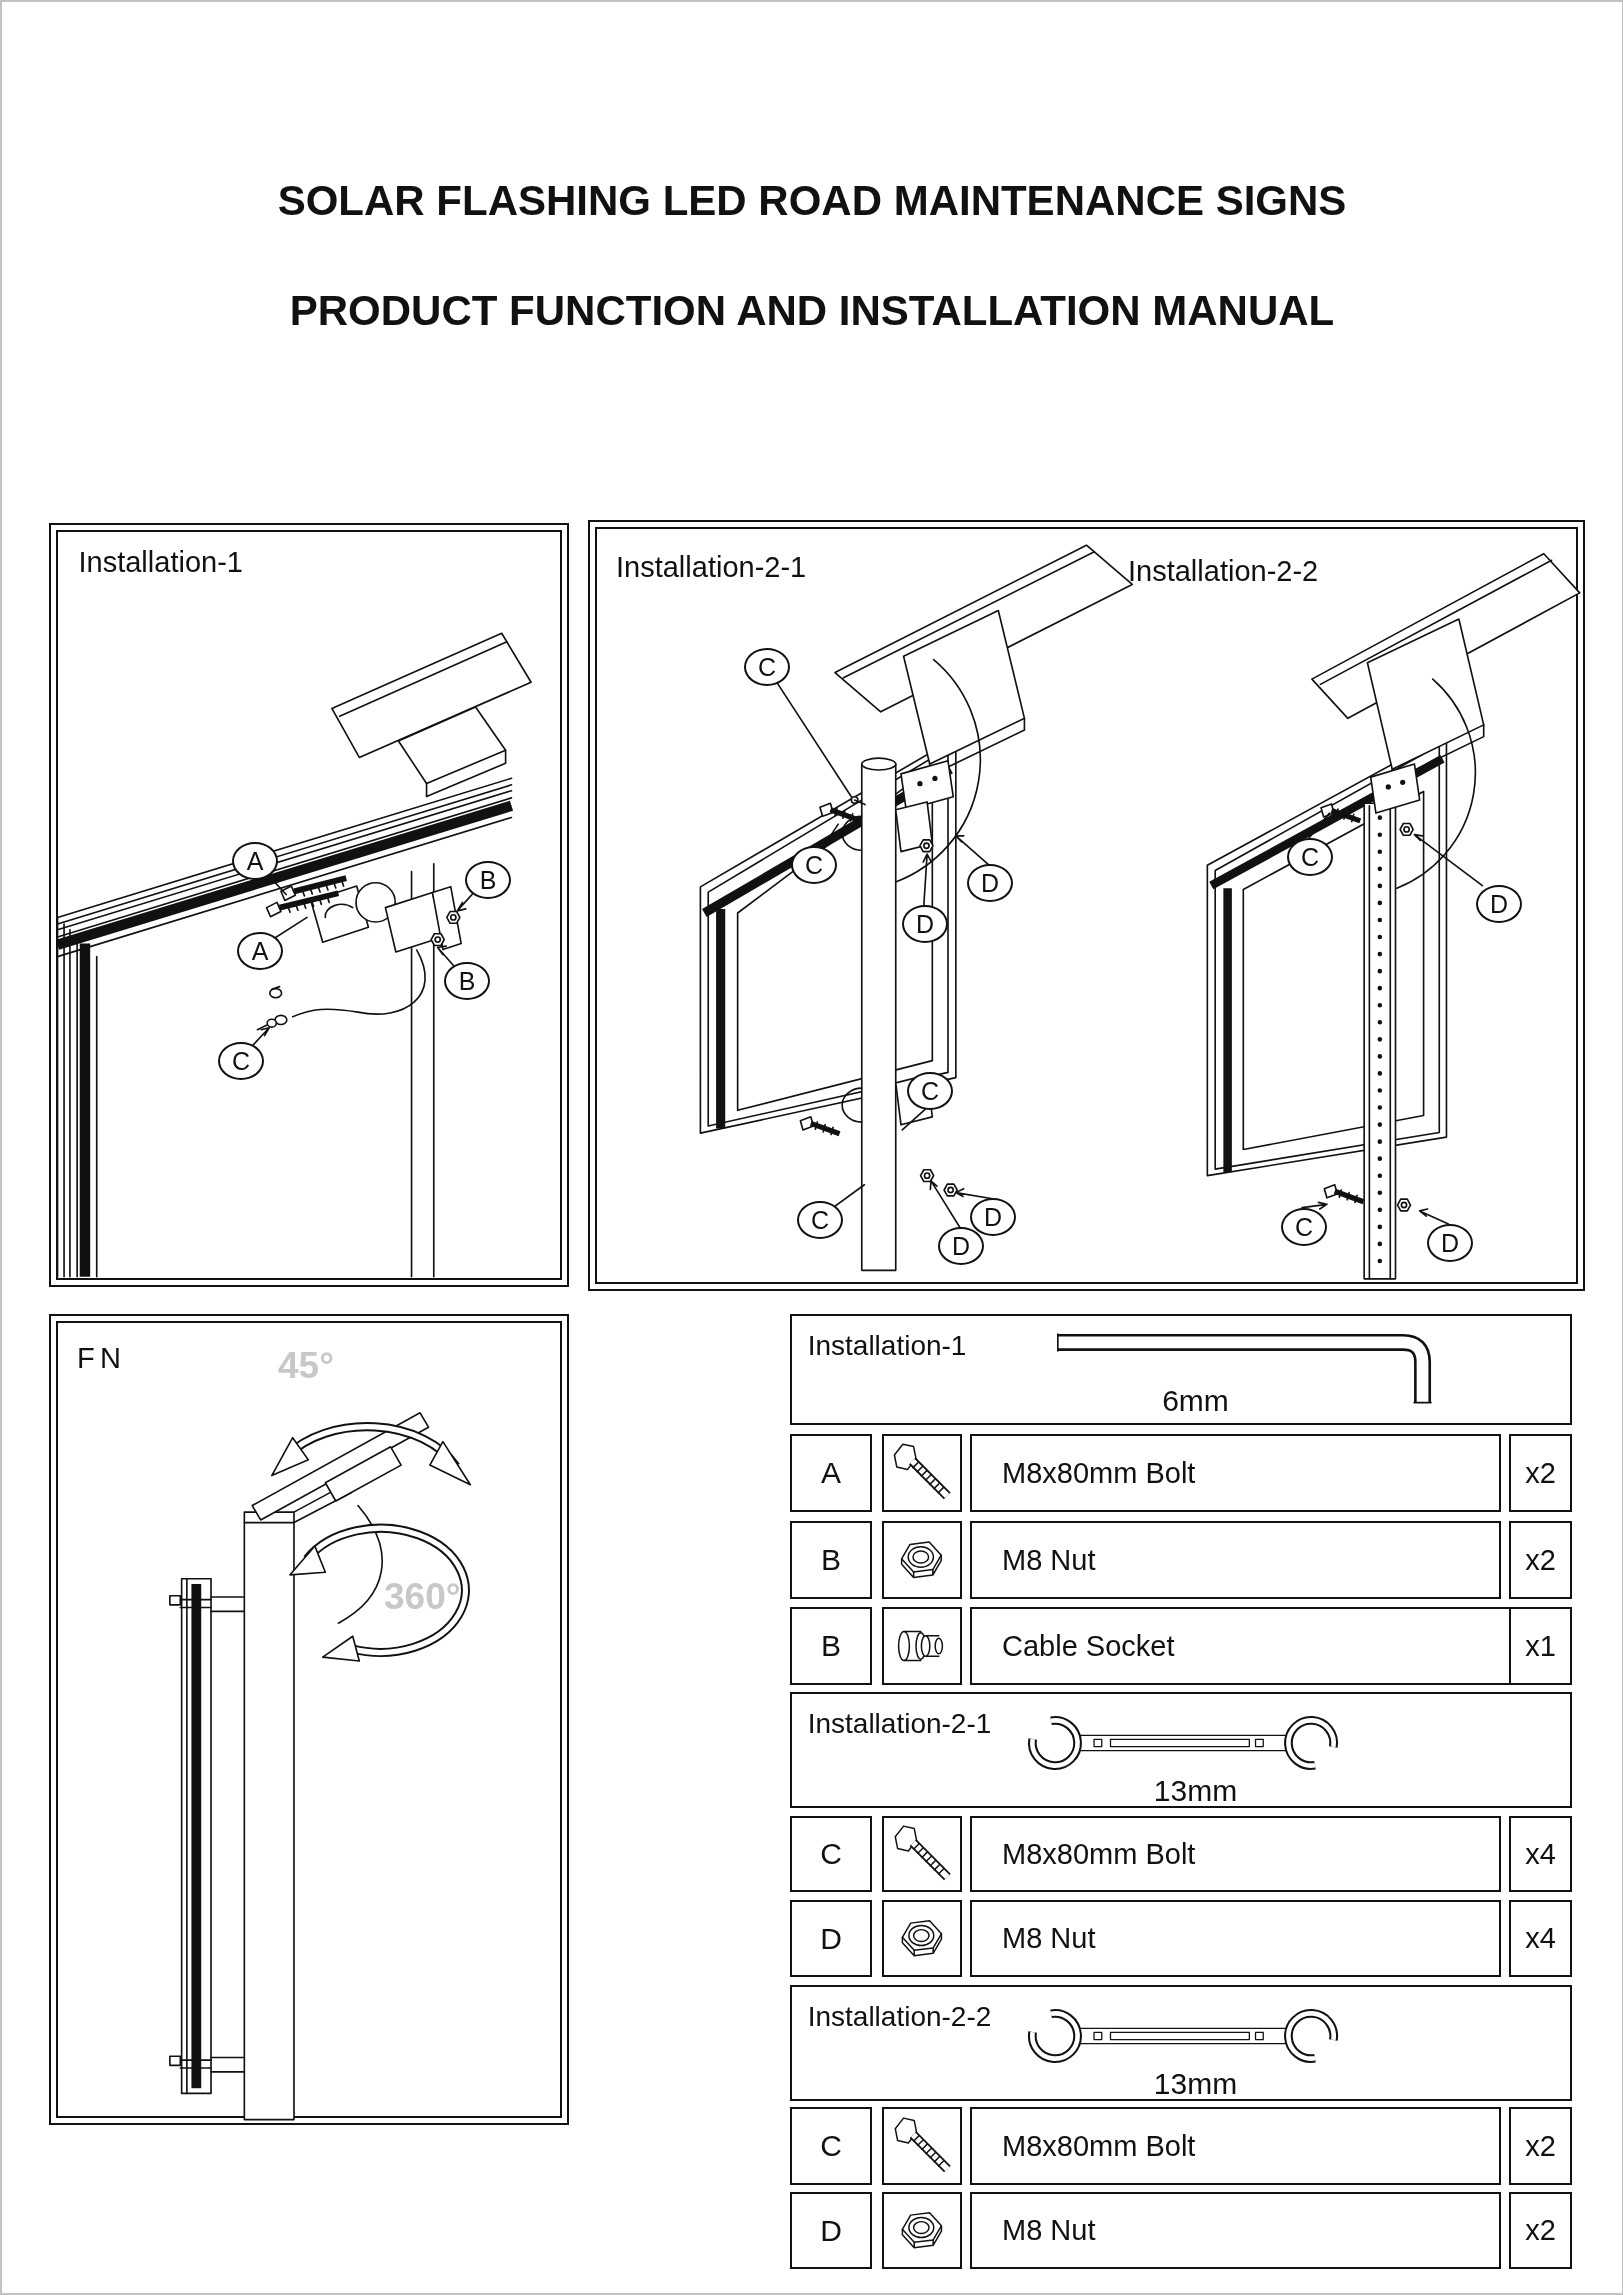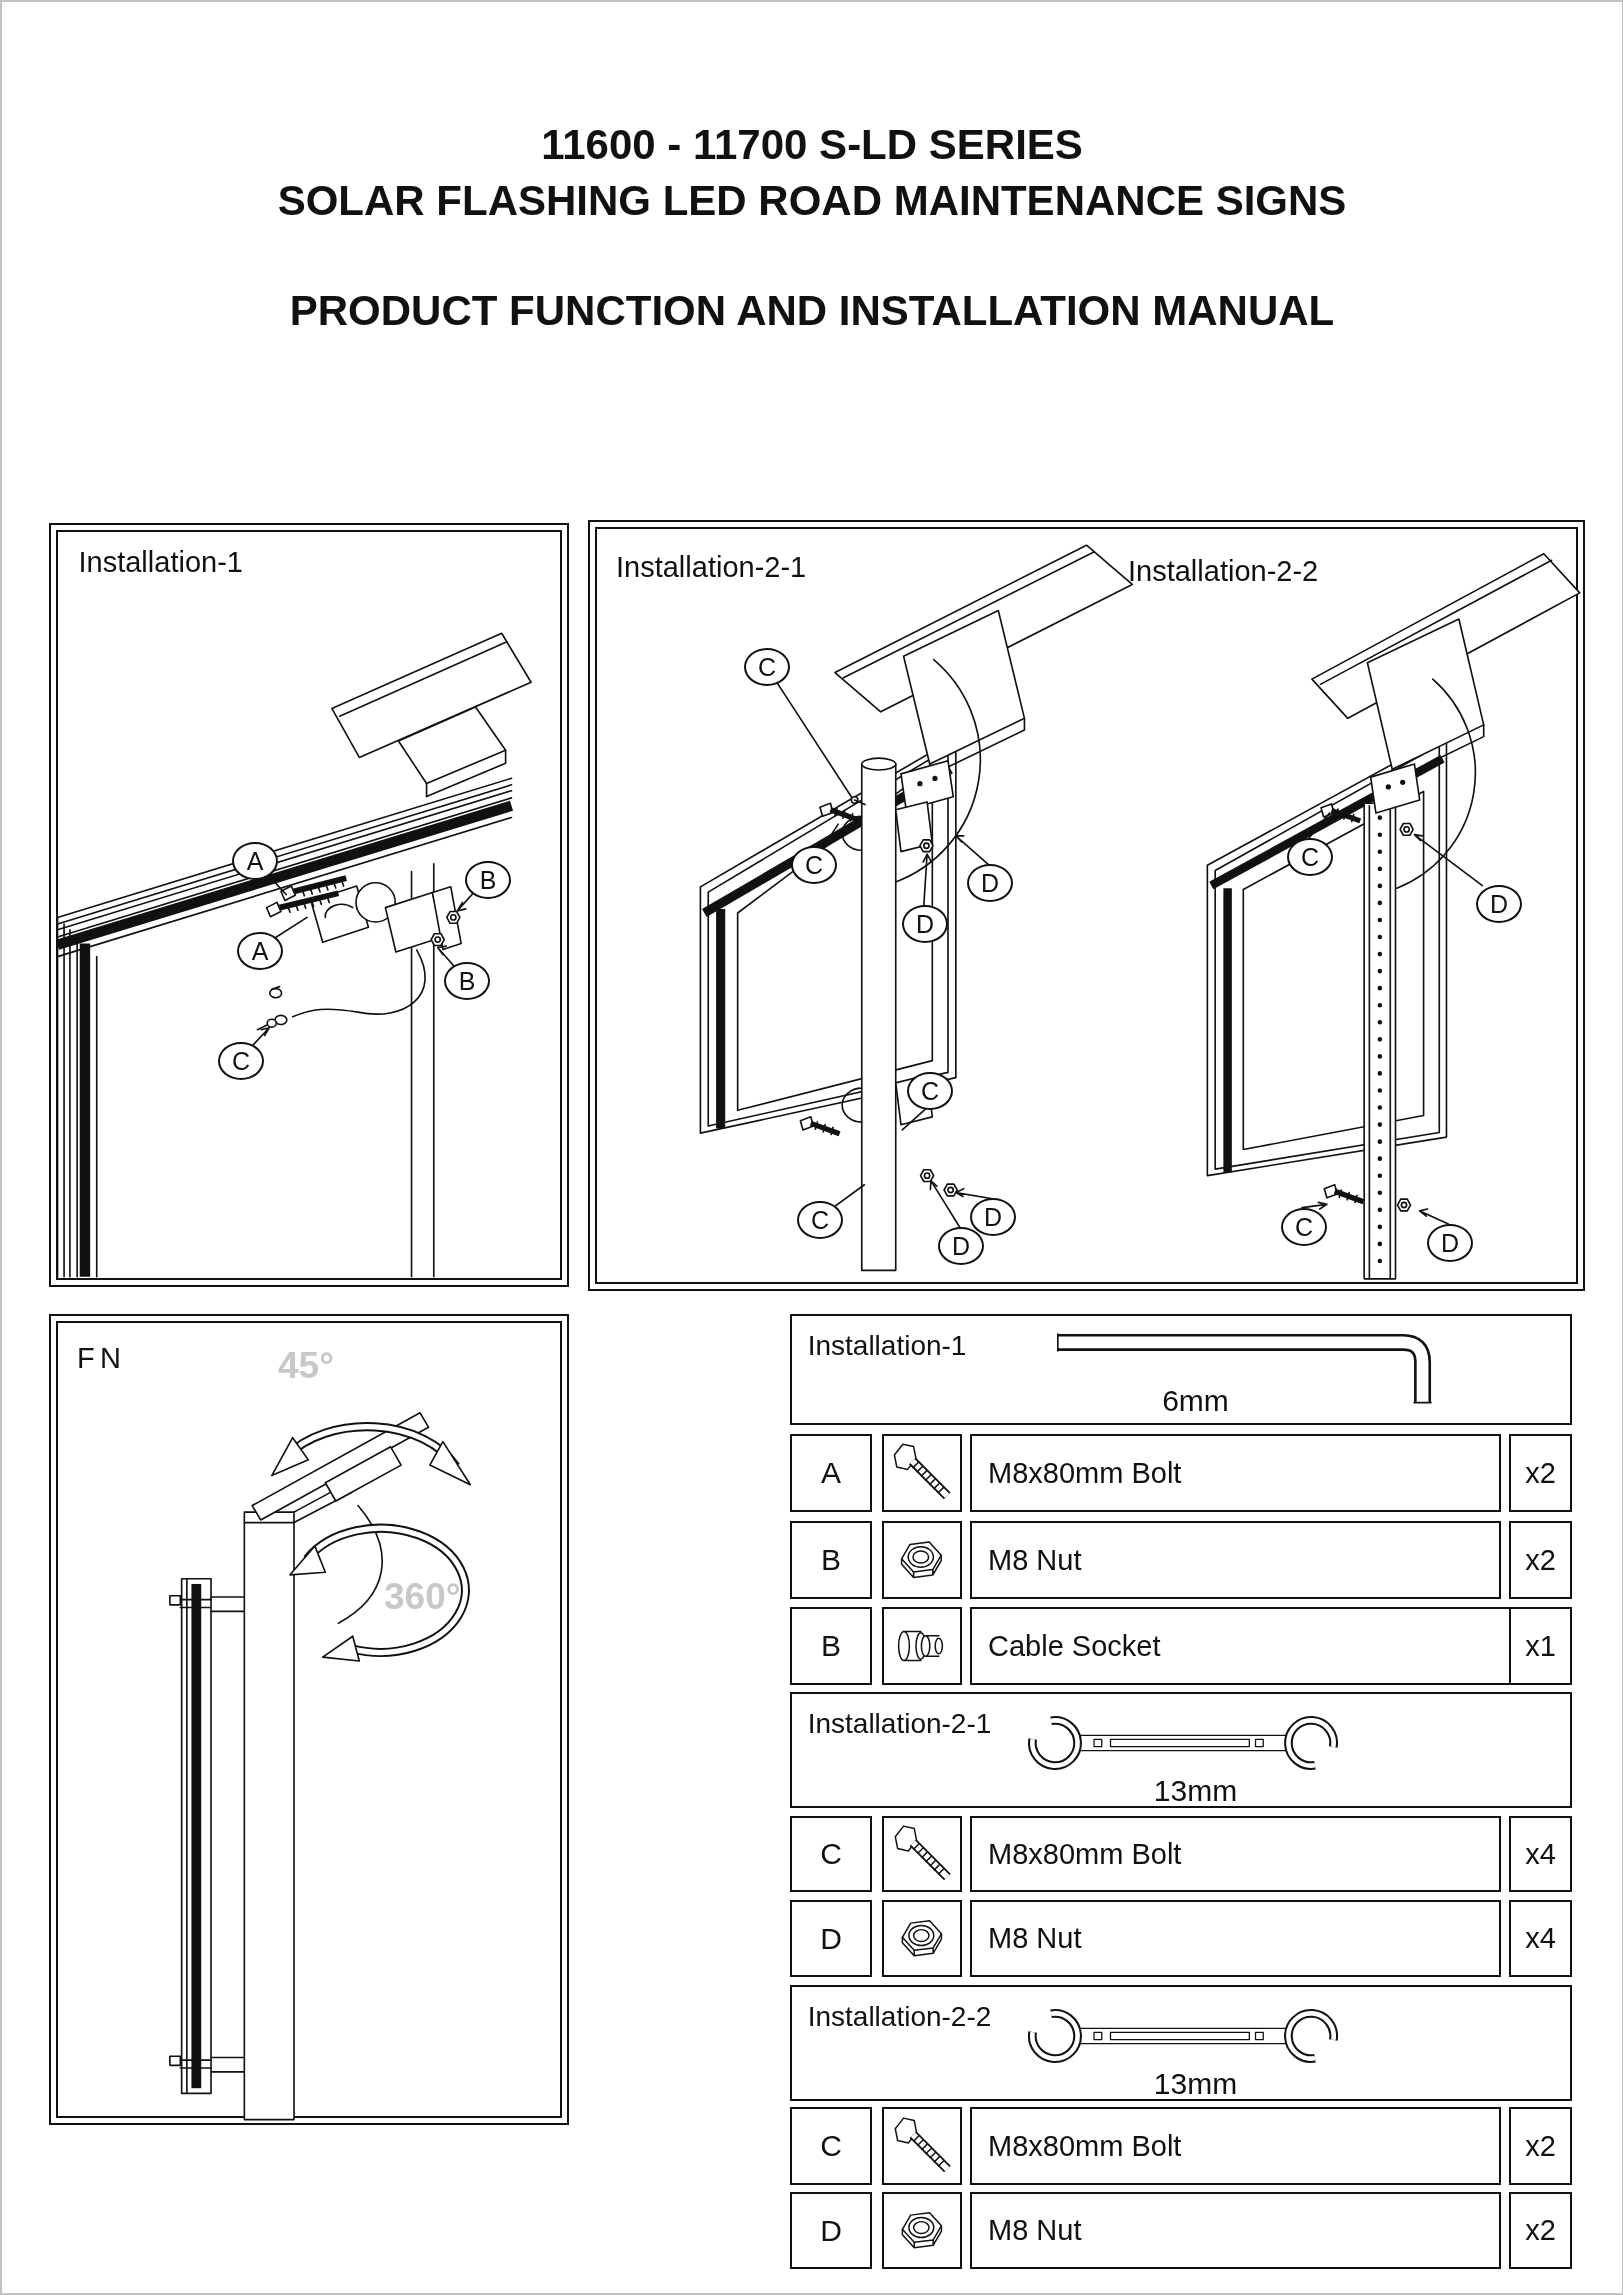--- a/index.html
+++ b/index.html
@@ -16,34 +16,33 @@
   .callout{position:absolute;width:42px;height:34px;border:2px solid #111;border-radius:50%;
            background:#fff;display:flex;align-items:center;justify-content:center;
            font-size:25px;z-index:6;}
   .angle{position:absolute;font-size:37px;font-weight:bold;color:#c8c8c8;z-index:6;white-space:nowrap;}
   
   .ptable{position:absolute;left:790px;top:1314px;width:782px;height:956px;}
   .pbox{position:absolute;border:2.6px solid #111;background:#fff;box-sizing:border-box;}
   .psec-label{position:absolute;left:15.7px;top:14.4px;font-size:28px;}
   .psize{position:absolute;left:0;right:0;text-align:center;font-size:30px;padding-left:29px;}
   .pref{display:flex;align-items:center;justify-content:center;font-size:30px;}
-  .pdesc{display:flex;align-items:center;padding-left:16px;font-size:29px;box-sizing:border-box;}
+  .pdesc{display:flex;align-items:center;padding-left:30px;font-size:29px;box-sizing:border-box;}
   .pqty{display:flex;align-items:center;justify-content:center;font-size:29px;}
   .picon{display:flex;align-items:center;justify-content:center;}
   svg{display:block;}
   .ln{fill:none;stroke:#111;stroke-width:2.5;stroke-linejoin:round;stroke-linecap:round;}
   .wh{fill:#fff;stroke:#111;stroke-width:2.5;stroke-linejoin:round;}
   .bk{fill:#111;stroke:none;}
 </style>
 </head>
 <body>
 
 <div class="page">
 
-  <div class="title" style="top:122px">11600 - 11700 S-LD SERIES</div>
   <div class="title" style="top:178px">SOLAR FLASHING LED ROAD MAINTENANCE SIGNS</div>
   <div class="title" style="top:288px">PRODUCT FUNCTION AND INSTALLATION MANUAL</div>
 
   <div class="dbox" style="left:49px;top:523px;width:516px;height:760px">
     <div class="dlabel" style="left:27.5px;top:21px">Installation-1</div>
     <svg width="516" height="760" viewBox="0 0 790 1162">
 
       <path class="ln" d="M10,600 L705,387 M10,610 L705,397 M10,619 L705,406 M10,630 L705,417"></path>
       <path d="M10,642 L705,429" stroke="#111" stroke-width="16" fill="none"></path>
       <path class="ln" d="M10,660 L705,447"></path>

